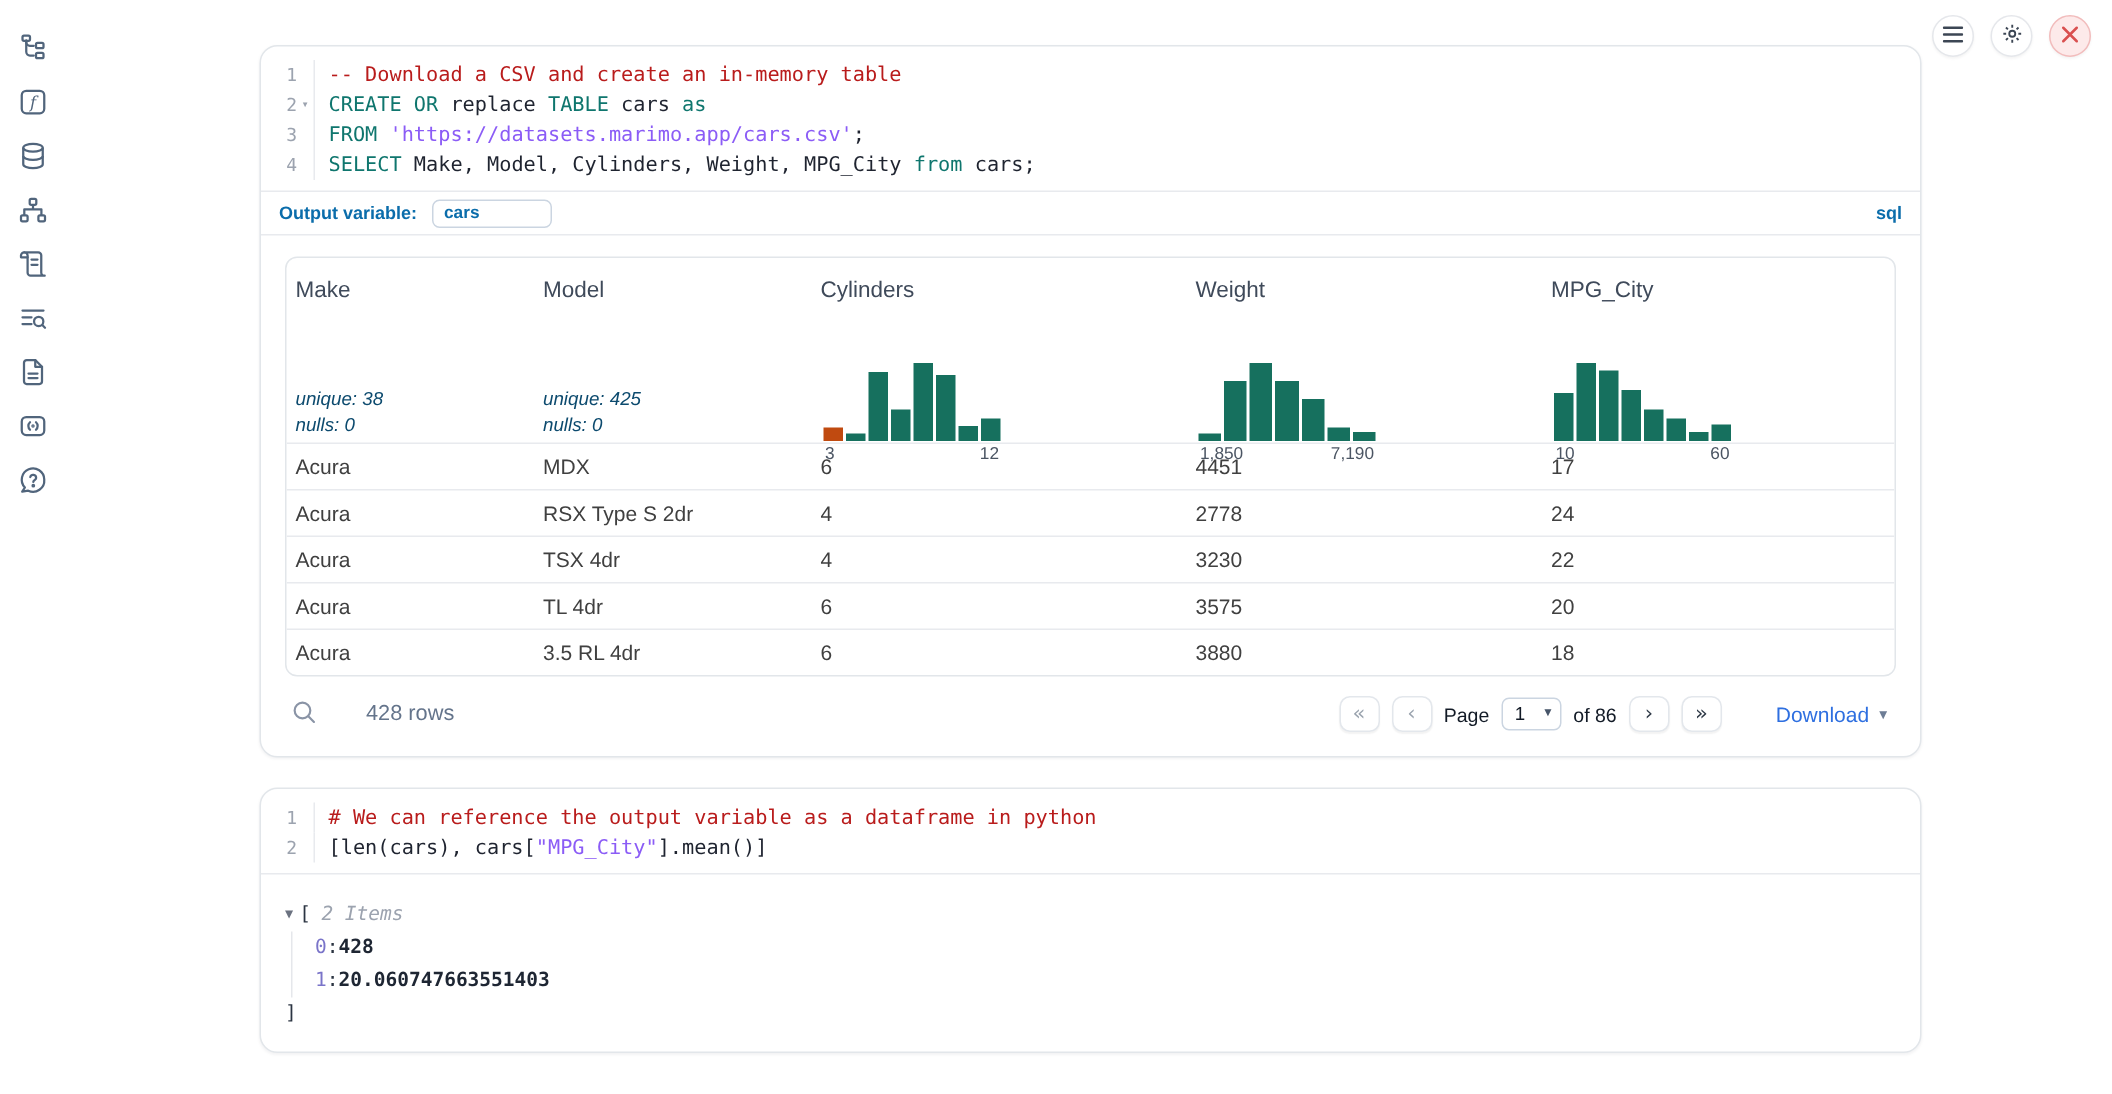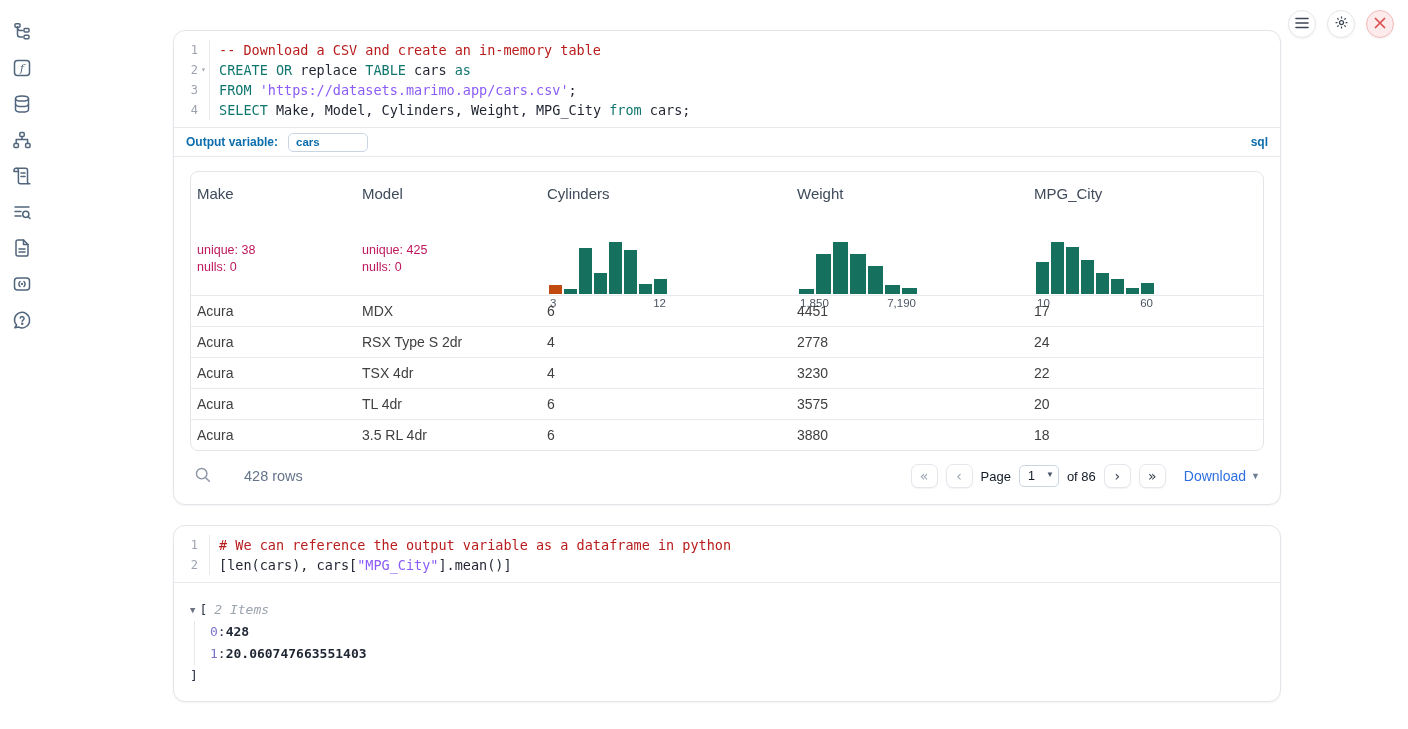--- a/index.html
+++ b/index.html
@@ -40,42 +40,42 @@
   .outvar-input { margin-left:10px; width:80px; height:19px; border:1px solid #cbd5e1; border-radius:5px;
                   font-size:11.5px; font-weight:bold; color:#0b6dab; padding:1px 7px; font-family:inherit; outline:none; }
   .lang-badge { margin-left:auto; font-size:12px; font-weight:bold; color:#0b6dab; }
 
   
   .df-output { border-top:1px solid #e8eaee; padding:14px 16px 8px; }
   .df-card { border:1px solid #e2e6ea; border-radius:8px; overflow:hidden; }
   .t-grid { display:grid; grid-template-columns:165px 185px 250px 237px 1fr; }
   .th { height:123px; padding:13px 6px 10px; display:flex; flex-direction:column; align-items:flex-start; cursor:pointer;gap:40px; }
   .th-name { font-size:15px; color:#3f4a5a; }
-  .th-stats { margin-top:0; font-size:12.5px; color:#be185d; line-height:17px; }
+  .th-stats { margin-top:16px; font-size:12.5px; color:#0c4a6e; line-height:17px;font-style:italic; }
   .hist-wrap { margin-top:auto; width:118px; margin-left:2px; }
   .hist { display:flex; align-items:flex-end; gap:2px; height:52px; }
   .hist .bar { flex:1; }
   .hist-axis { display:flex; justify-content:space-between; font-size:11.5px; color:#4b5563; margin-top:3px; padding:0 1px; }
   .tr { border-top:1px solid #e8eaee; }
   .td { padding:7px 6px; font-size:14px; color:#404040; }
 
   .df-footer { display:flex; align-items:center; padding:13px 4px 8px; }
   .search-btn { background:none; border:none; padding:0; color:#8a94a6; cursor:pointer; display:flex; }
   .rows-count { margin-left:32px; font-size:14.5px; color:#64748b; }
   .pager { margin-left:auto; display:flex; align-items:center; gap:8px; }
   .pg-btn { width:27px; height:24px; border:1px solid #e3e7ec; border-radius:7px; background:#fff;
             display:flex; align-items:center; justify-content:center; font-size:14px; color:#2f3a47;
             box-shadow:0 1px 1px rgba(0,0,0,.05); cursor:pointer; font-family:"DejaVu Sans", sans-serif; }
   .pg-btn.disabled { color:#9aa3ae; }
   .pg-text { font-size:13px; color:#121a26; }
   .page-select { position:relative; }
   .page-select select { appearance:none; -webkit-appearance:none; width:40px; height:22px; border:1px solid #cbd5e1;
                         border-radius:5px; background:#fff; font-size:12.5px; padding:0 14px 0 8px; color:#121a26; }
   .sel-chevron { position:absolute; right:5px; top:5px; font-size:8px; color:#475569; pointer-events:none; }
-  .download { margin-left:10px; display:flex; align-items:center; gap:5px; color:#2e6fe0; font-size:14px;
+  .download { margin-left:28px; display:flex; align-items:center; gap:5px; color:#2e6fe0; font-size:14px;
               text-decoration:none; cursor:pointer; }
   .dl-chevron { font-size:9px; color:#6d7d95; }
 
   
   .py-output { border-top:1px solid #e8eaee; padding:16px 16px 14px 16px;
                font-family:"DejaVu Sans Mono", monospace; font-size:13px; color:#1e2633; }
   .tree-row { line-height:22px; display:flex; align-items:center; }
   .tree-chevron { font-size:9px; color:#6b7280; margin-right:4px; cursor:pointer; }
   .tree-summary { color:#9ca3af; font-style:italic; margin-left:7px; }
   .tree-items { margin-left:4px; border-left:1px solid #e5e7eb; padding-left:15px; }

